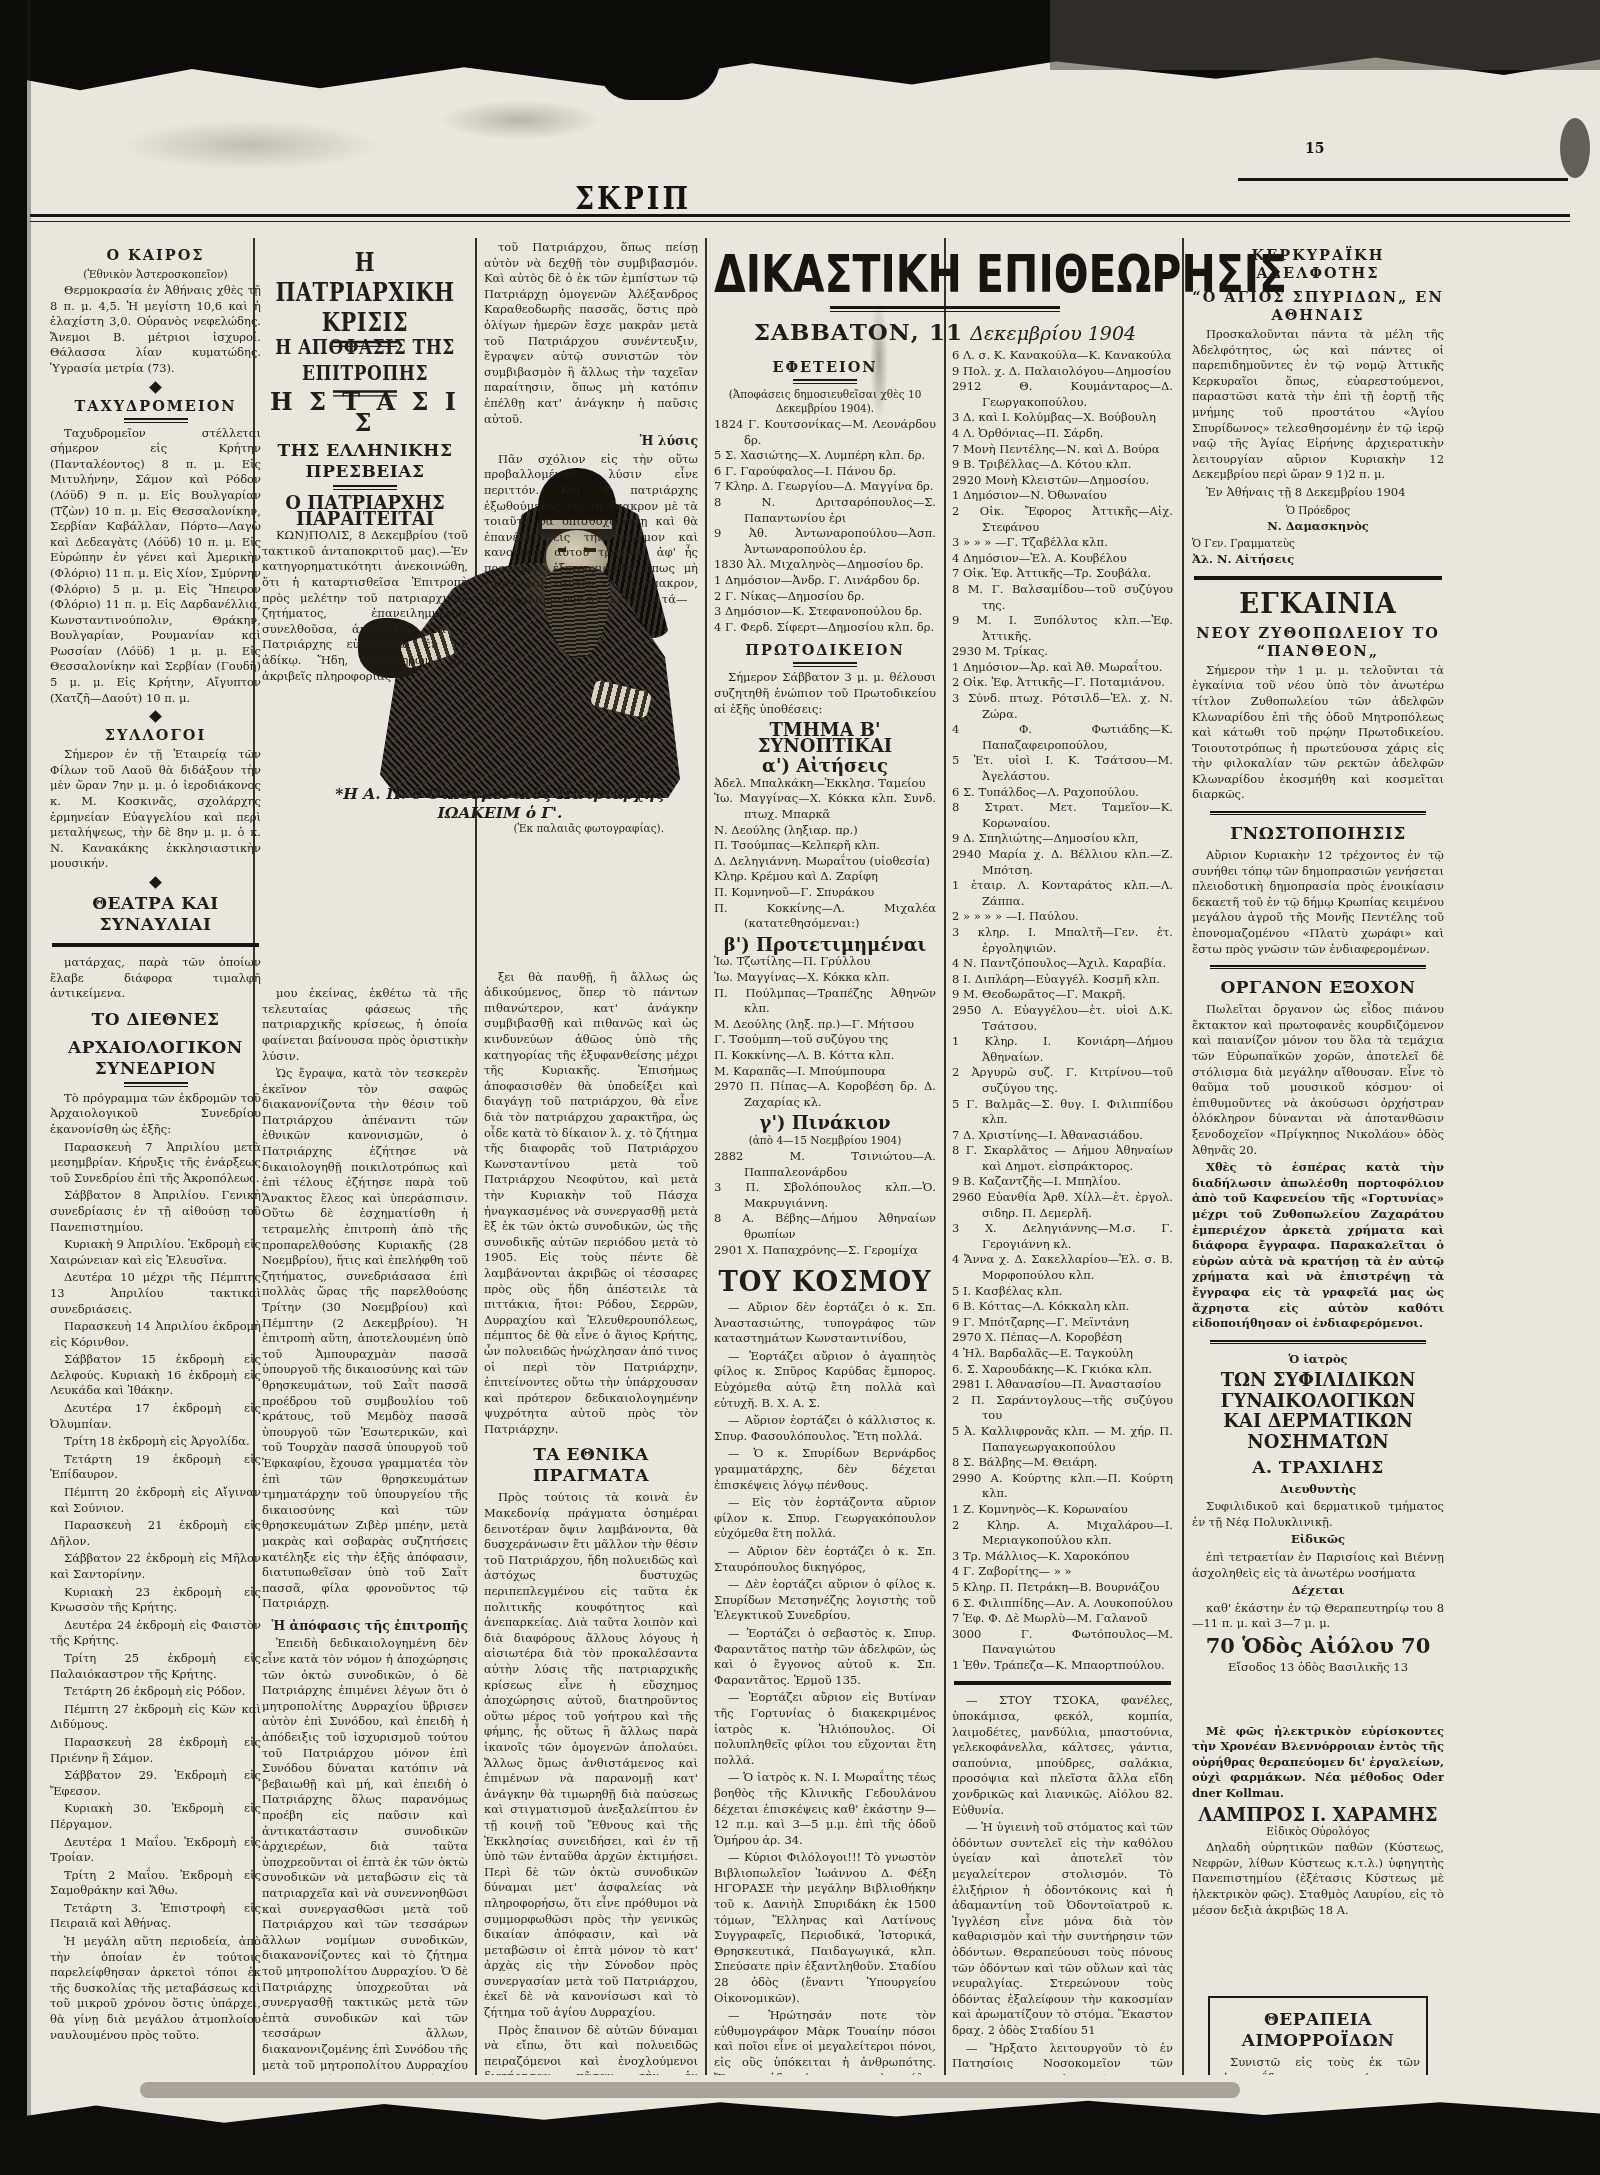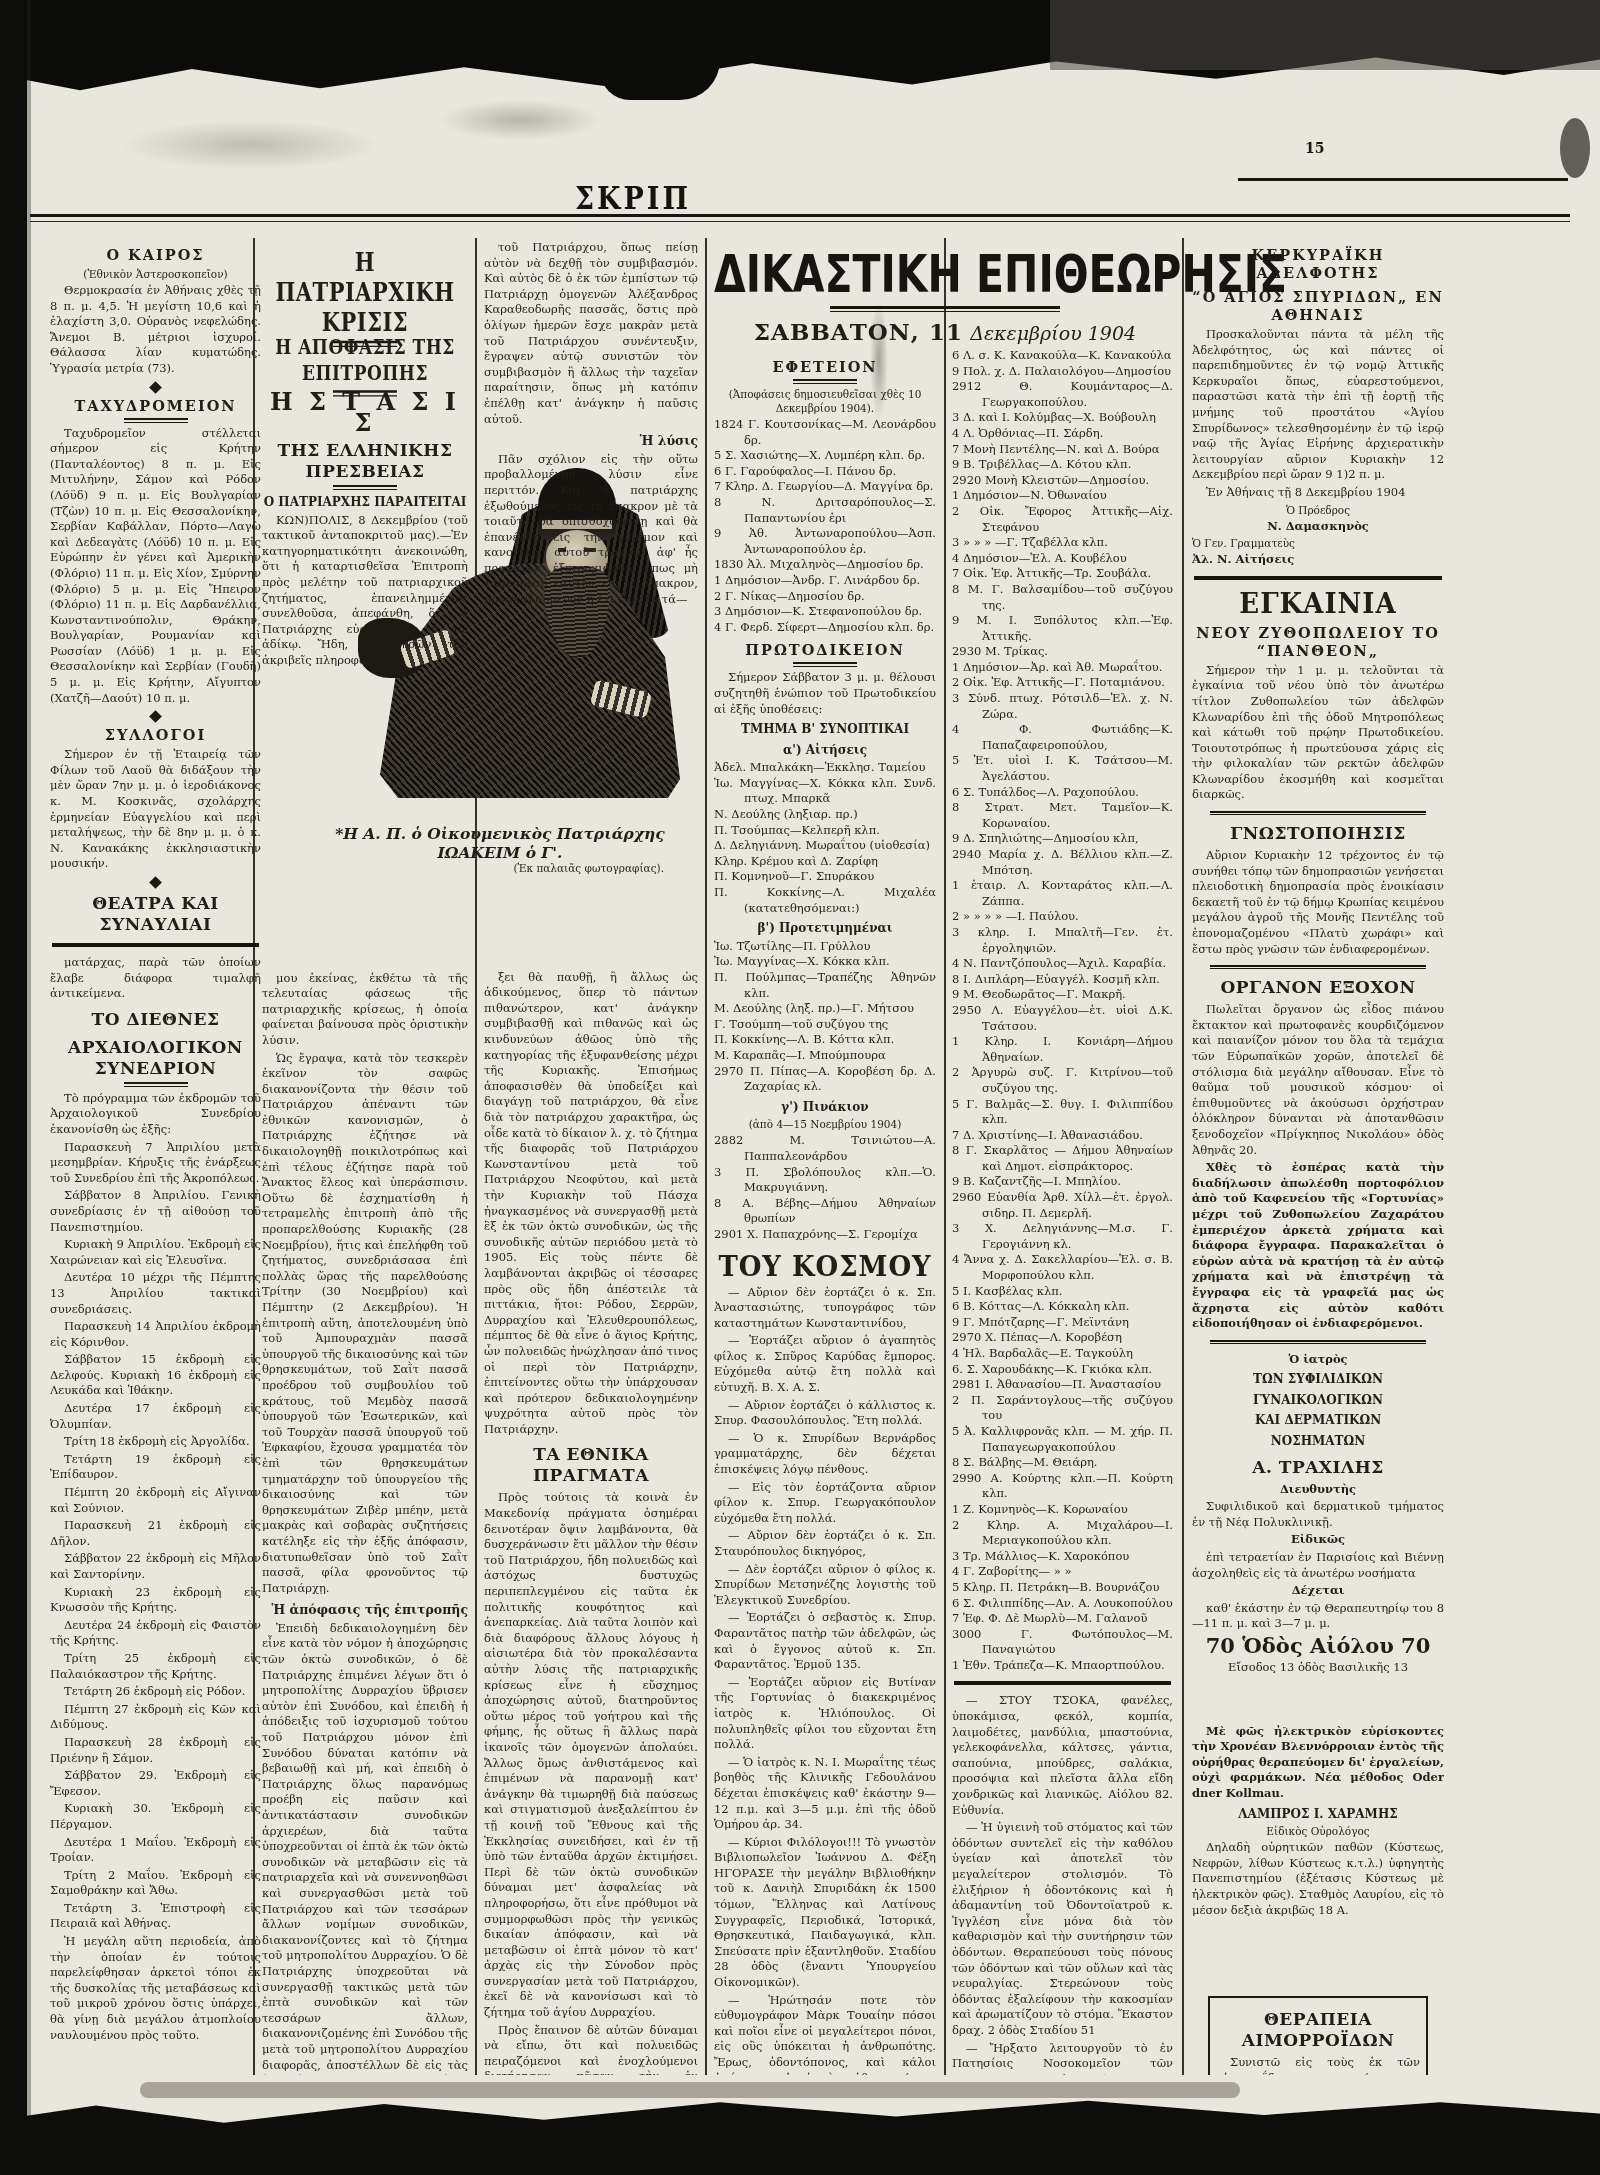--- a/index.html
+++ b/index.html
@@ -33,21 +33,21 @@
   .col{position:absolute;top:240px;height:1835px;overflow:hidden;font-size:11.5px;line-height:15.6px;
        text-align:justify;}
   
   .b-p{text-indent:14px;margin:0 0 2px 0;}
   .b-pc{text-align:center;margin:2px 0;}
   .b-pr{margin:2px 0;}
   .b-li{padding-left:30px;text-indent:-30px;margin:0;}
   .b-h1{font-weight:bold;text-align:center;font-size:26px;line-height:30px;letter-spacing:1px;margin:8px 0 4px;transform:scaleY(1.1);}
   .b-h2{font-weight:bold;text-align:center;font-size:17px;line-height:21px;letter-spacing:.5px;margin:7px 0 4px;}
   .b-h3{font-weight:bold;text-align:center;font-size:14.5px;line-height:18px;letter-spacing:2px;margin:6px 0 3px;}
-  .b-h4{font-weight:bold;text-align:center;font-size:12px;margin:5px 0 2px;}
+  .b-h4{font-weight:bold;text-align:center;font-size:18px;margin:5px 0 2px;}
   .b-sub{font-weight:bold;text-align:right;font-size:12.5px;margin:6px 0 3px;}
   .b-h1:after,.b-h2:after,.b-h3:after{content:"";display:block;width:64px;margin:3px auto 0;border-top:2px solid #1b1914;border-bottom:1px solid #1b1914;height:2px;}
   .nr:after{display:none !important;}
   .b-rule{height:4px;background:#15140f;margin:8px 2px;}
   .b-rule2{height:1px;border-top:2px solid #15140f;border-bottom:1px solid #15140f;margin:8px 18px;}
   .b-orn{text-align:center;margin:4px 0;height:10px;}
   .b-orn:before{content:"";display:inline-block;width:9px;height:9px;background:#1b1914;transform:rotate(45deg);}
   .bold{font-weight:bold;}
   .cond{transform:scaleY(1.25);transform-origin:top;}
   .big{font-size:21px;line-height:24px;}
@@ -82,21 +82,21 @@
      repeating-linear-gradient(175deg,rgba(25,22,16,.95) 0 2px,rgba(120,110,92,.5) 2px 4px),#3a352a;
      border-radius:40% 40% 48% 52% / 20% 20% 80% 80%;}
   .fig-veil{left:150px;top:30px;width:180px;height:140px;background:
      repeating-linear-gradient(100deg,rgba(12,11,8,.92) 0 3px,rgba(70,63,52,.5) 3px 6px),#191711;
      border-radius:50% 50% 10% 10%;clip-path:polygon(20% 0,80% 0,100% 100%,0 100%);z-index:-1;}
   .fig-cuff-l{left:62px;top:168px;width:52px;height:26px;transform:rotate(-18deg);
      background:repeating-linear-gradient(90deg,#d9d2bd 0 5px,#35302a 5px 9px);border-radius:6px;}
   .fig-cuff-r{left:252px;top:218px;width:58px;height:26px;transform:rotate(14deg);
      background:repeating-linear-gradient(90deg,#d9d2bd 0 5px,#35302a 5px 9px);border-radius:6px;}
   .fig-arm{left:18px;top:150px;width:70px;height:60px;background:#1c1913;border-radius:40% 60% 50% 50%;}
-  .caption{position:absolute;left:296px;top:824px;width:408px;text-align:center;}
+  .caption{position:absolute;left:296px;top:784px;width:408px;text-align:center;}
   .caption .c1{font-style:italic;font-weight:bold;font-size:15.5px;}
   .caption .c2{font-size:10.5px;text-align:right;padding-right:40px;}
   
   #c1{left:50px;width:211px;}
   #c2{left:262px;width:206px;}
   #c3{left:484px;width:214px;}
   #c4{left:714px;width:222px;}
   #c5{left:952px;width:221px;}
   #c6{left:1192px;width:252px;}
 </style>

